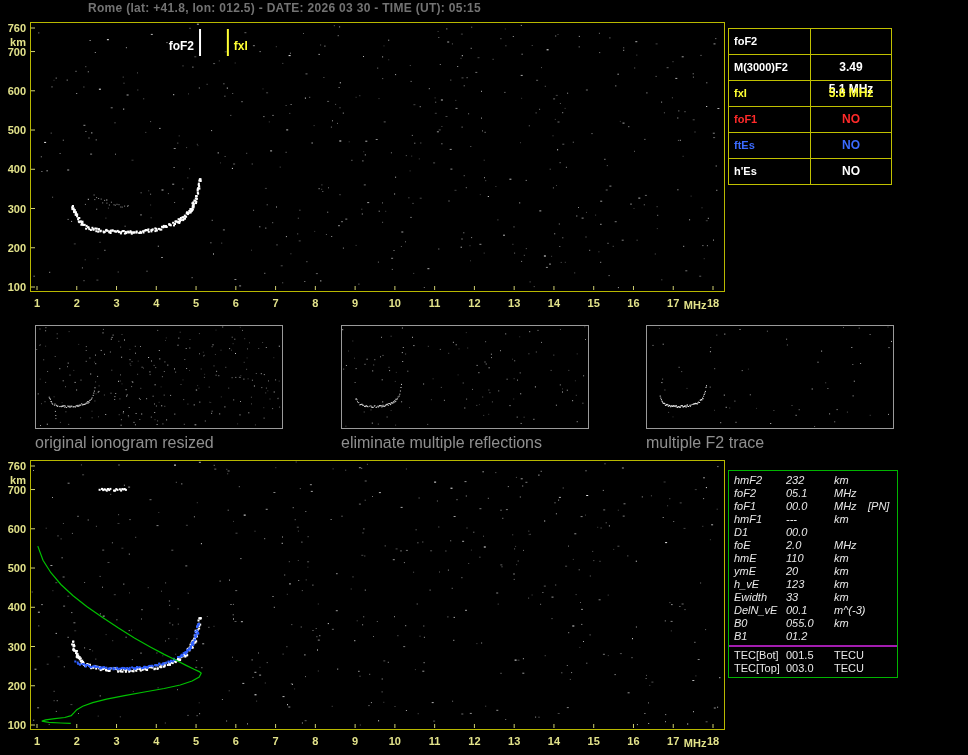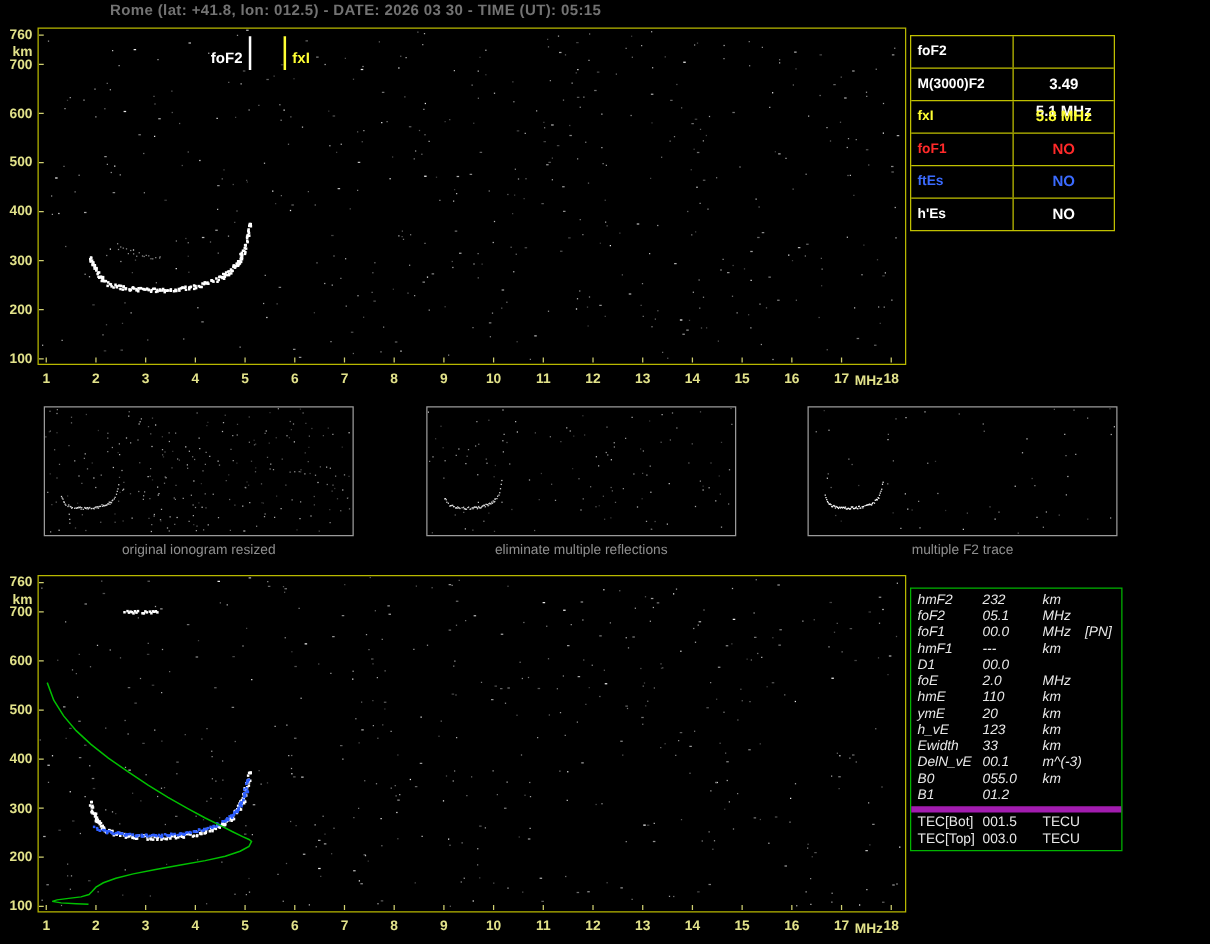--- a/index.html
+++ b/index.html
@@ -8,39 +8,39 @@
   .title{position:absolute;left:88px;top:1px;color:#737373;font-size:12px;font-weight:bold;
          font-family:"Liberation Sans",sans-serif;letter-spacing:0.3px;}
   .plot{position:absolute;border:1px solid #b8b800;background:#000;}
   .plot svg{display:block;}
   .axis-label{position:absolute;color:#e2e28a;font-size:11px;font-weight:bold;}
   .y-tick{width:26px;text-align:right;}
   .x-tick{width:24px;text-align:center;}
   .mhz-lbl{width:28px;text-align:center;}
   .thumb{position:absolute;top:325px;width:246px;height:102px;border:1px solid #9a9a9a;background:#000;}
   .thumb svg{display:block;}
-  .thumb-caption{position:absolute;top:434px;width:248px;text-align:center;color:#8f8f8f;font-size:11px;}
+  .thumb-caption{position:absolute;top:434px;width:248px;text-align:left;color:#8f8f8f;font-size:16px;}
   .as-table{position:absolute;left:728px;top:28px;width:162px;border:1px solid #c0c000;background:#000;}
   .as-header{height:25px;line-height:25px;text-align:center;color:#ffff33;font-weight:bold;
              font-size:12px;border-bottom:1px solid #c0c000;}
   .as-row{display:flex;height:25px;line-height:25px;border-bottom:1px solid #c0c000;font-weight:bold;}
   .as-row:last-child{border-bottom:none;}
   .as-label{width:76px;padding-left:5px;border-right:1px solid #c0c000;font-size:11px;}
   .as-value{flex:1;text-align:center;font-size:12px;}
   .aip-table{position:absolute;left:728px;top:470px;width:168px;border:1px solid #00b400;
              background:#000;color:#e8e8e8;font-size:11px;}
   .aip-header{height:23px;line-height:23px;text-align:center;color:#f0f0f0;font-size:12px;
               border-bottom:1px solid #00b400;}
   #aip-rows{padding-top:3px;padding-bottom:2px;font-style:italic;}
   .aip-row{display:flex;height:13px;line-height:13px;padding-left:5px;white-space:nowrap;}
   .aip-label{width:52px;}
   .aip-value{width:48px;}
   .aip-unit{width:34px;}
   .aip-extra{}
-  .aip-tec{border-top:5px solid #a21caf;padding:2px 0;}
+  .aip-tec{border-top:2px solid #a21caf;padding:2px 0;}
 </style>
 </head>
 <body>
 
 <div class="screen" id="screen">
 
   <div class="title">Rome (lat: +41.8, lon: 012.5) - DATE: 2026 03 30 - TIME (UT): 05:15</div>
 
   <div class="plot" id="plot-top" style="left: 30px; top: 22px; width: 693px; height: 268px;">
       <svg width="693" height="268">

